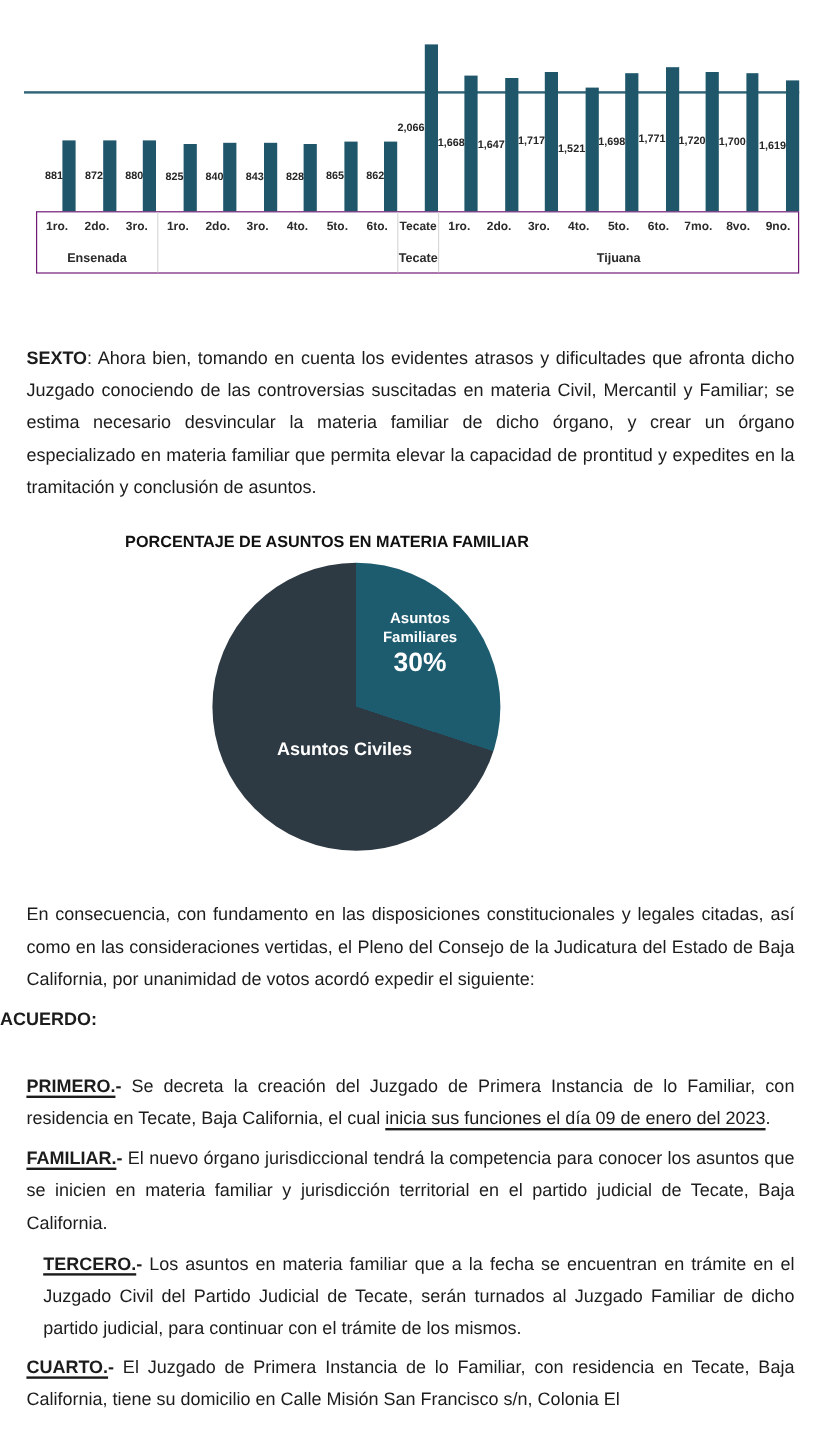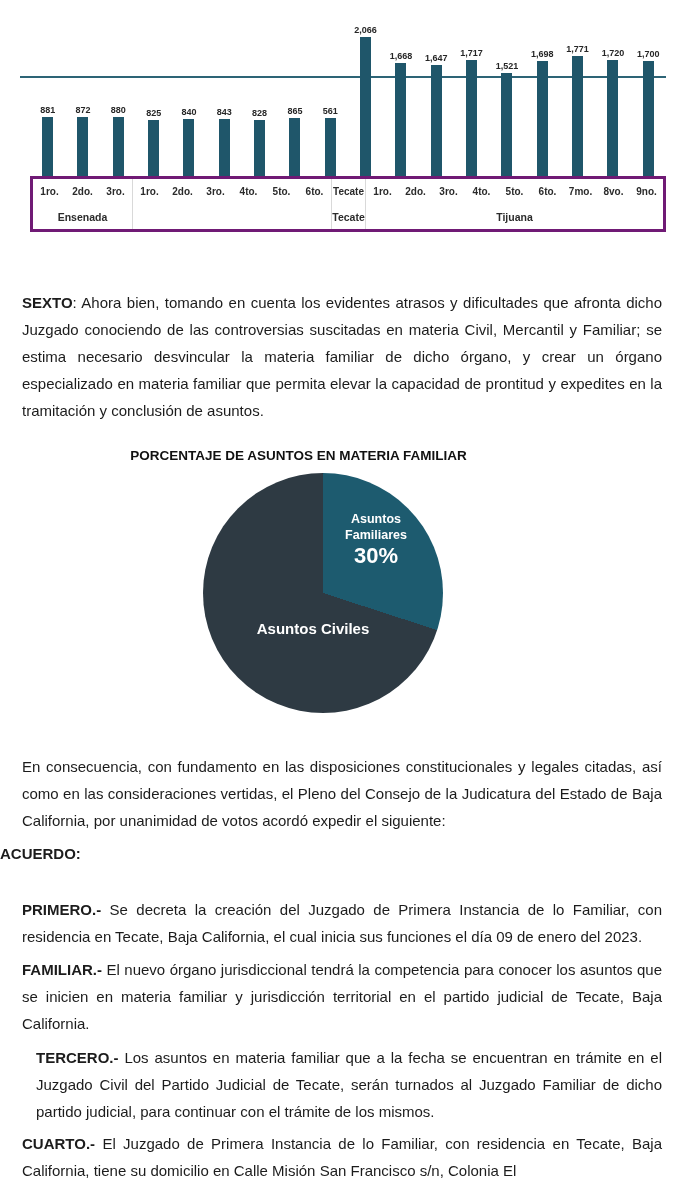--- a/index.html
+++ b/index.html
@@ -6,44 +6,44 @@
   body{
     width:684px;height:1202px;overflow:hidden;background:#ffffff;
     font-family:"Liberation Sans","DejaVu Sans",sans-serif;color:#1c1c1c;
     position:relative;
   }
   
   .bar-chart{margin:16px 18px 0 30px;position:relative;}
   .plot{height:160px;position:relative;}
   .refline{position:absolute;left:-10px;right:0;height:2px;z-index:0;}
   .slots{position:relative;display:flex;height:100%;align-items:flex-end;z-index:1;}
-  .slot{flex:1 1 0;display:flex;flex-direction:column;align-items:center;justify-content:flex-end;min-width:0;}
+  .slot{flex:1 1 0;display:flex;align-items:center;justify-content:flex-end;min-width:0;}
   .bar-val{font-size:9px;font-weight:bold;color:#262626;margin-bottom:2px;white-space:nowrap;}
   .bar{width:11px;}
-  .axis{display:flex;border:3px solid #701a75;}
+  .axis{display:flex;border:1px solid #701a75;}
   .axis-group{display:flex;flex-direction:column;min-width:0;}
   .axis-group + .axis-group{border-left:1px solid #d9d9d9;}
   .cat-row{display:flex;height:25px;}
   .cat{flex:1 1 0;display:flex;align-items:center;justify-content:center;
        font-size:10px;font-weight:bold;color:#2b2b2b;min-width:0;white-space:nowrap;}
   .gname{height:25px;display:flex;align-items:center;justify-content:center;
        font-size:10.5px;font-weight:bold;color:#2b2b2b;}
   
   .para{margin:0 22px;font-size:15px;line-height:27px;text-align:justify;}
   .para .b{font-weight:bold;}
-  .para .u{text-underline-offset:3px;text-decoration-thickness:1.5px;}
+  .para .u{text-decoration:underline;text-underline-offset:3px;text-decoration-thickness:1.5px;}
   #sexto{margin-top:57px;}
   #consecuencia{margin-top:40px;}
   .heading{margin-top:6px;font-size:15px;line-height:27px;font-weight:bold;text-align:left;}
   #primero{margin-top:29px;}
   #segundo{margin-top:6px;}
   #tercero{margin-top:7px;margin-left:36px;}
   #cuarto{margin-top:5px;}
   
-  .pie-section{margin-top:24px;margin-left:26px;}
+  .pie-section{margin-top:24px;}
   .pie-title{width:545px;text-align:center;font-size:13.5px;font-weight:bold;color:#111;}
   .pie-wrap{width:240px;height:240px;border-radius:50%;margin:10px 0 0 177px;position:relative;}
   .pie-label{position:absolute;text-align:center;color:#ffffff;font-weight:bold;}
   .pie-label .name{font-size:12.5px;line-height:16px;}
   .pie-label .pct{font-size:22px;line-height:22px;margin-top:2px;}
   #pie-label-familiares{top:38px;left:106px;width:134px;}
   #pie-label-civiles{top:146px;left:28px;width:164px;}
   #pie-label-civiles .name{font-size:15px;line-height:20px;}
   #pie-label-civiles .pct{font-size:20px;line-height:24px;}
 </style>
@@ -80,21 +80,21 @@
         </div>
         <div class="slot">
           <div class="bar-val">828</div>
           <div class="bar" style="height: 56px; background: rgb(31, 86, 106);"></div>
         </div>
         <div class="slot">
           <div class="bar-val">865</div>
           <div class="bar" style="height: 58px; background: rgb(31, 86, 106);"></div>
         </div>
         <div class="slot">
-          <div class="bar-val">561</div>
+          <div class="bar-val">862</div>
           <div class="bar" style="height: 58px; background: rgb(31, 86, 106);"></div>
         </div>
         <div class="slot">
           <div class="bar-val">2,066</div>
           <div class="bar" style="height: 139px; background: rgb(31, 86, 106);"></div>
         </div>
         <div class="slot">
           <div class="bar-val">1,668</div>
           <div class="bar" style="height: 113px; background: rgb(31, 86, 106);"></div>
         </div>
@@ -118,20 +118,24 @@
           <div class="bar-val">1,771</div>
           <div class="bar" style="height: 120px; background: rgb(31, 86, 106);"></div>
         </div>
         <div class="slot">
           <div class="bar-val">1,720</div>
           <div class="bar" style="height: 116px; background: rgb(31, 86, 106);"></div>
         </div>
         <div class="slot">
           <div class="bar-val">1,700</div>
           <div class="bar" style="height: 115px; background: rgb(31, 86, 106);"></div>
+        </div>
+        <div class="slot">
+          <div class="bar-val">1,619</div>
+          <div class="bar" style="height: 109px; background: rgb(31, 86, 106);"></div>
         </div>
       </div>
   </div>
   <div class="axis" id="bar-axis">
       <div class="axis-group" style="flex: 3 1 0px;">
         <div class="cat-row">
           <div class="cat">1ro.</div>
           <div class="cat">2do.</div>
           <div class="cat">3ro.</div>
         </div>

